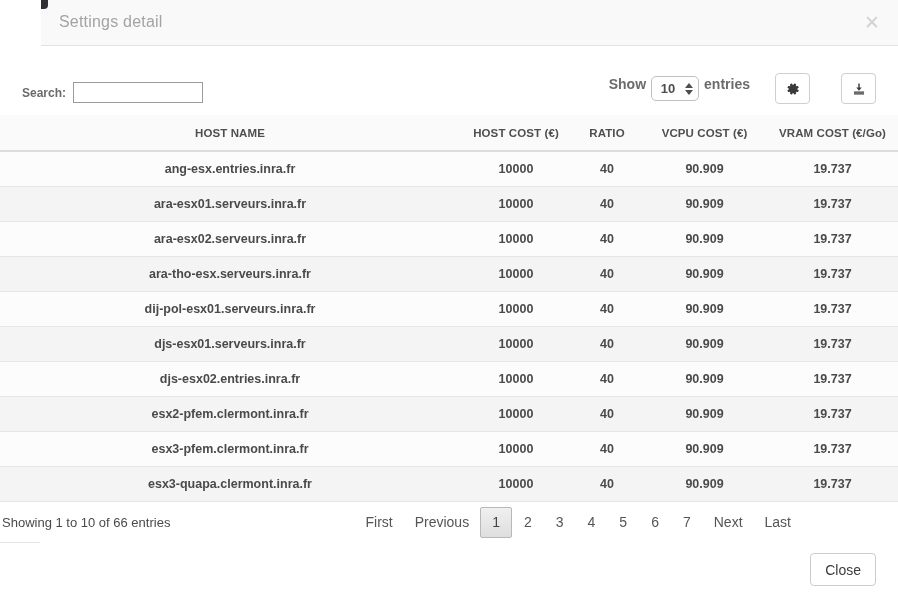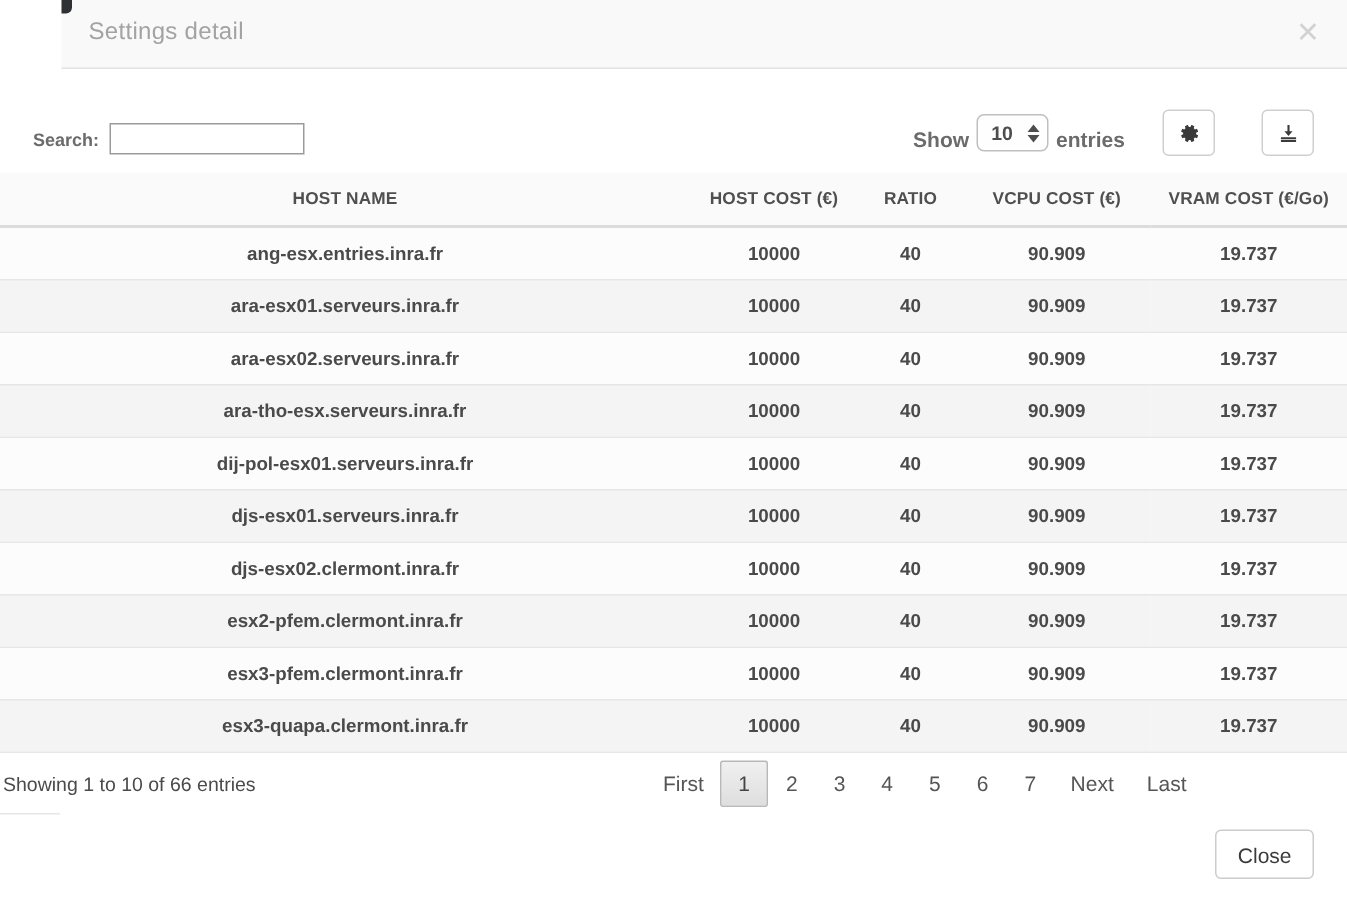--- a/index.html
+++ b/index.html
@@ -83,21 +83,21 @@
     font-family: "Liberation Sans", sans-serif;
     padding: 0 4px;
     outline: none;
     color: #333;
   }
 
   .length-block {
     position: absolute;
     right: 148px; top: 30px;
     display: flex;
-    align-items: flex-end;
+    align-items: flex-start;
     font-size: 14px;
     font-weight: bold;
     color: #6b6b6b;
   }
   .length-block .lbl { white-space: nowrap; }
   .length-select {
     position: relative;
     margin: 0 5px;
     width: 48px;
     height: 25px;
@@ -351,21 +351,21 @@
           <td>19.737</td>
         </tr>
         <tr>
           <td>djs-esx01.serveurs.inra.fr</td>
           <td>10000</td>
           <td>40</td>
           <td>90.909</td>
           <td>19.737</td>
         </tr>
         <tr>
-          <td>djs-esx02.clermont.inra.fr</td>
+          <td>djs-esx02.entries.inra.fr</td>
           <td>10000</td>
           <td>40</td>
           <td>90.909</td>
           <td>19.737</td>
         </tr>
         <tr>
           <td>esx2-pfem.clermont.inra.fr</td>
           <td>10000</td>
           <td>40</td>
           <td>90.909</td>
@@ -385,20 +385,21 @@
           <td>90.909</td>
           <td>19.737</td>
         </tr>
       </tbody>
     </table>
 
     <div class="table-footer">
       <div class="dt-info">Showing 1 to 10 of 66 entries</div>
       <div class="dt-paginate">
         <span class="pg">First</span>
+        <span class="pg">Previous</span>
         <span class="pg num active">1</span>
         <span class="pg num">2</span>
         <span class="pg num">3</span>
         <span class="pg num">4</span>
         <span class="pg num">5</span>
         <span class="pg num">6</span>
         <span class="pg num">7</span>
         <span class="pg">Next</span>
         <span class="pg">Last</span>
       </div>

